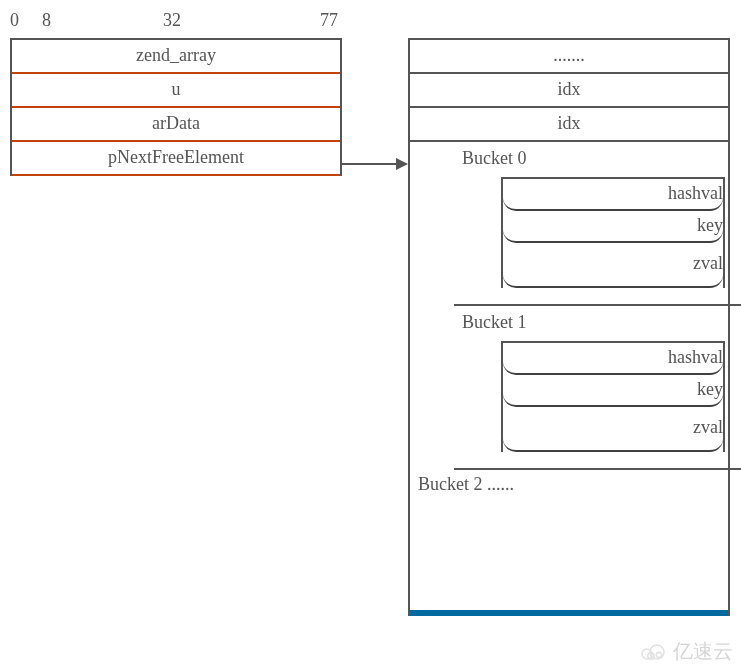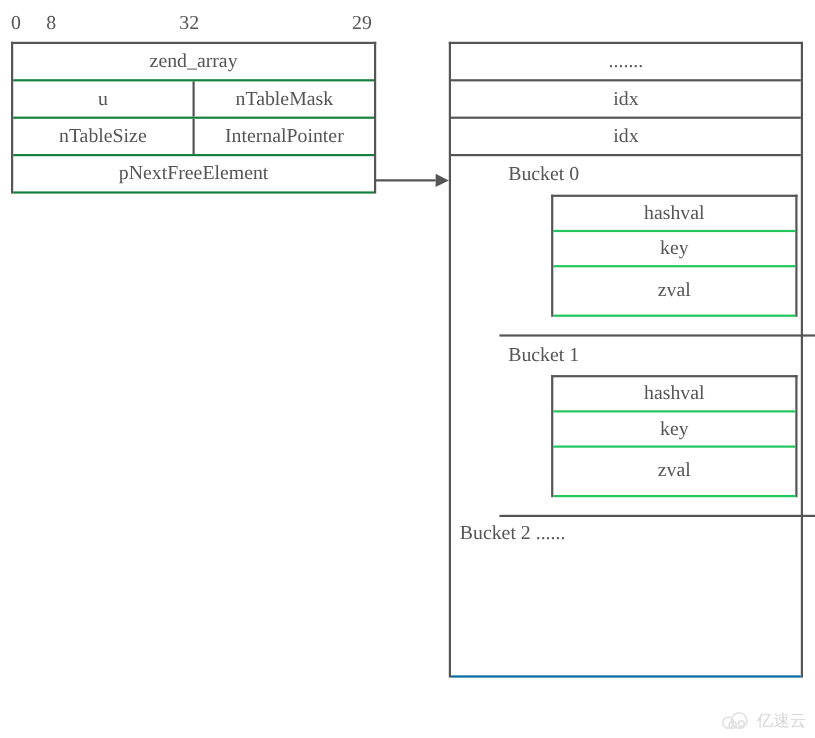--- a/index.html
+++ b/index.html
@@ -37,21 +37,21 @@
     left: 10px;
     top: 38px;
     width: 332px;
     border: 2px solid #555;
     border-bottom: none;
     box-sizing: border-box;
   }
   .za-row {
     display: flex;
     width: 100%;
-    border-bottom: 2px solid #15803d;
+    border-bottom: 2px solid #c2410c;
     box-sizing: border-box;
   }
   .za-cell {
     flex: 1;
     text-align: center;
     padding: 5px 0 6px 0;
     box-sizing: border-box;
   }
   .za-sep {
     border-left: 2px solid #555;
@@ -87,89 +87,88 @@
   }
   .bucket-inner {
     margin: 0 auto;
     width: 224px;
     border: 2px solid #555;
     border-bottom: none;
     box-sizing: border-box;
   }
   .bi-row {
     width: 100%;
-    border-bottom: 2px solid #22c55e;
-    text-align: center;
+    border-bottom: 2px solid #404040;
+    text-align: right;
     padding: 4px 0 5px 0;
+    border-radius: 13px;
   }
   .bi-row.tall {
     padding: 10px 0 12px 0;
   }
   .bucket-rest {
     width: 100%;
-    border-bottom: 2px solid #0369a1;
+    border-bottom: 6px solid #0369a1;
     box-sizing: border-box;
     text-align: left;
     padding: 4px 0 0 8px;
   }
 
   
   .arrow {
     position: absolute;
     pointer-events: none;
   }
 
   
   .watermark {
     position: absolute;
     right: 8px;
     bottom: 6px;
     opacity: 0.35;
-    font-size: 15px;
+    font-size: 20px;
     color: #888;
     display: flex;
     align-items: center;
     gap: 4px;
     font-family: sans-serif;
     margin-top: 28px;
   }
   .watermark svg {
     opacity: 0.8;
   }
 </style>
 </head>
 <body>
 
 <div class="page">
 
   <div class="bit-labels">
     <span class="bit-label" style="left:0px">0</span>
     <span class="bit-label" style="left:32px">8</span>
     <span class="bit-label" style="left:153px">32</span>
-    <span class="bit-label" style="left:310px">29</span>
+    <span class="bit-label" style="left:310px">77</span>
   </div>
 
   <div class="zend-array">
 
     <div class="za-row">
       <div class="za-cell">zend_array</div>
     </div>
 
 
     <div class="za-row">
       <div class="za-cell">u</div>
-      <div class="za-cell za-sep">nTableMask</div>
-    </div>
-
-
-
-    <div class="za-row">
-      <div class="za-cell">nTableSize</div>
-      <div class="za-cell za-sep">InternalPointer</div>
-    </div>
+    </div>
+
+    <div class="za-row" id="ardata-row">
+      <div class="za-cell">arData</div>
+    </div>
+
+
 
     <div class="za-row">
       <div class="za-cell">pNextFreeElement</div>
     </div>
 
 
   </div>
 
   <svg class="arrow" style="left:340px; top:154px; width:72px; height:20px;">
     <line x1="0" y1="10" x2="56" y2="10" stroke="#555" stroke-width="2"></line>

